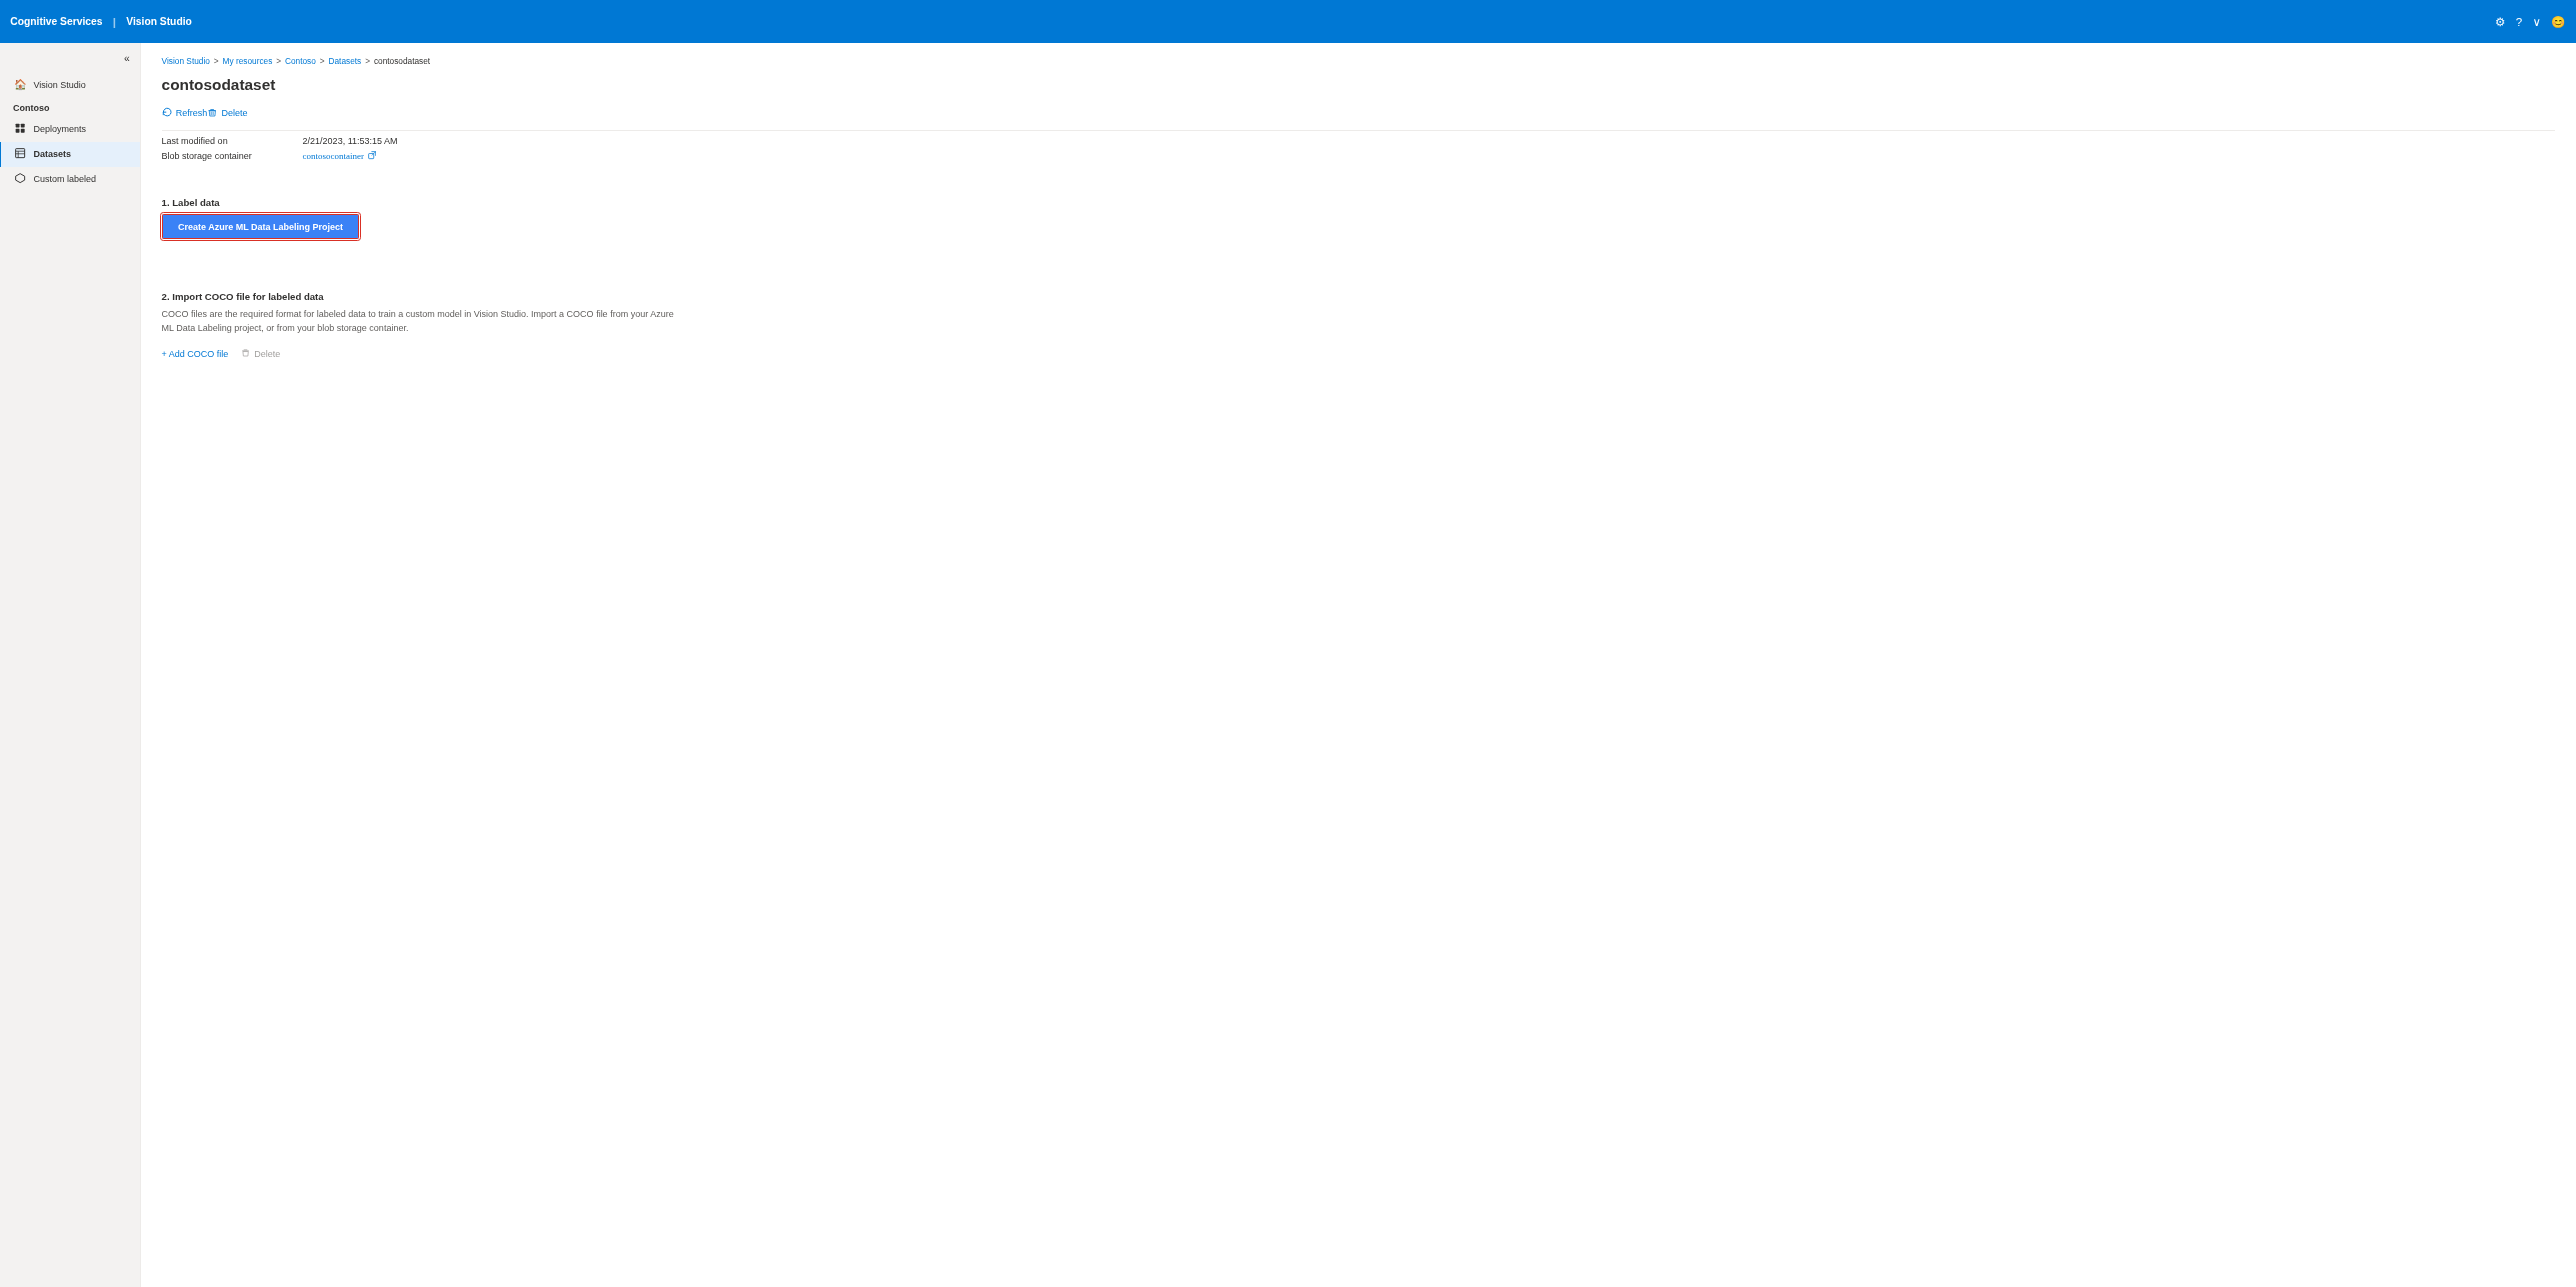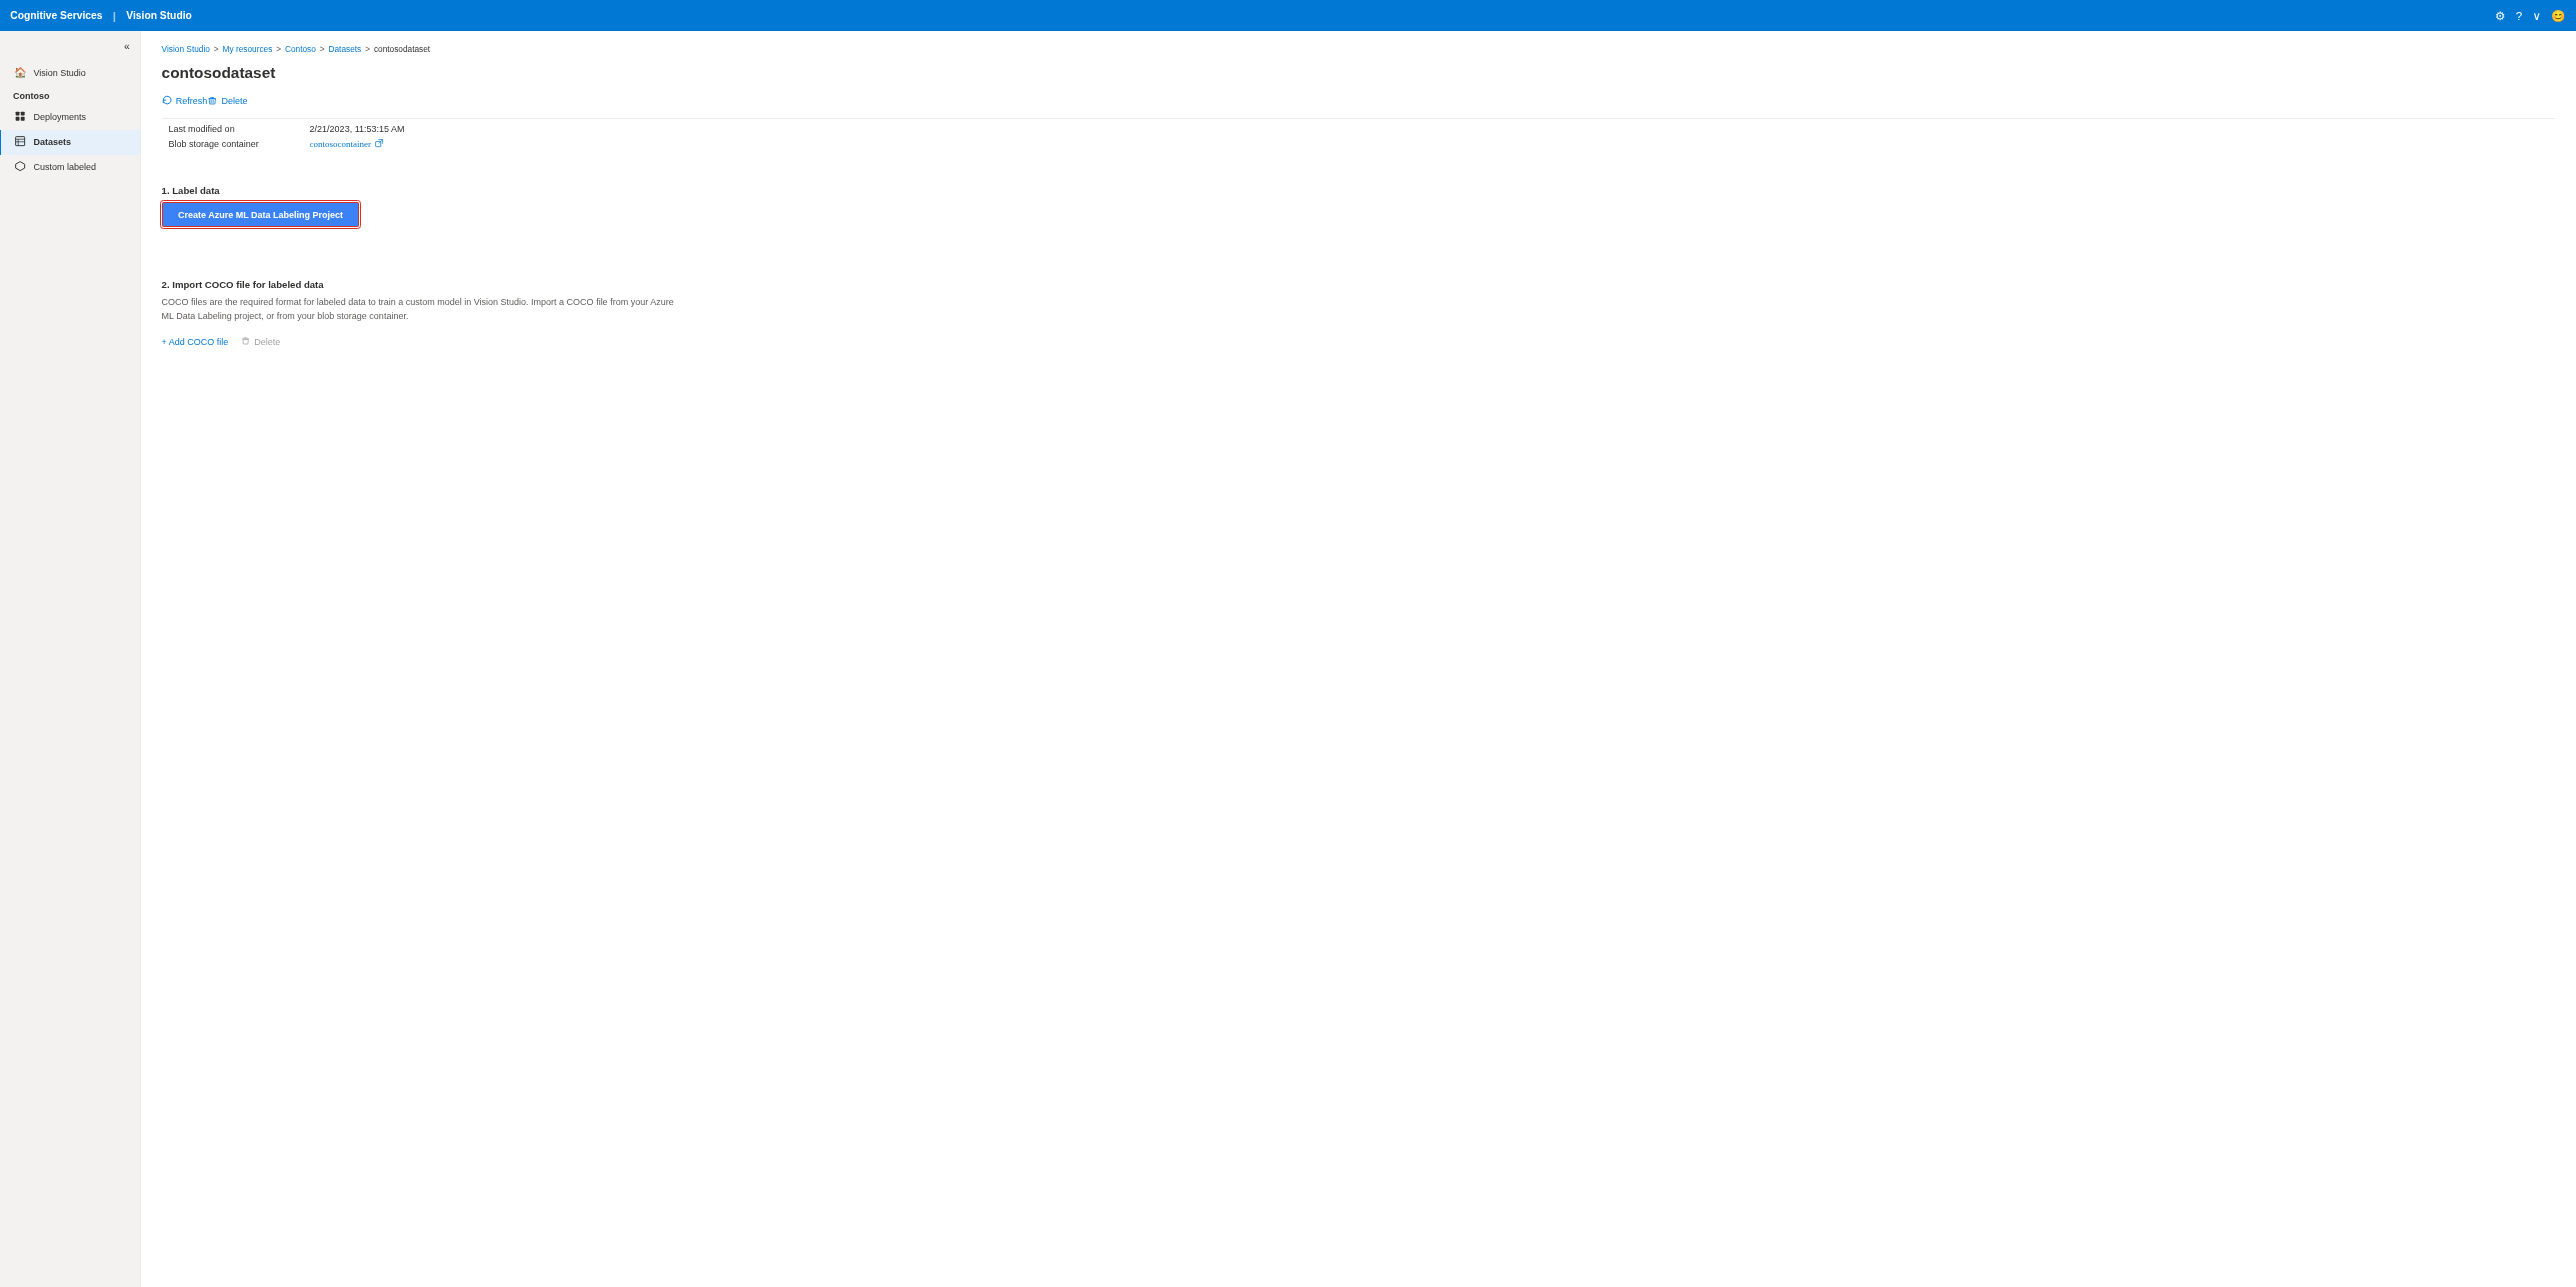--- a/index.html
+++ b/index.html
@@ -2,21 +2,21 @@
 <html style="font-size:10.3px"><head>
   <meta charset="utf-8">
   <style>
     * { box-sizing: border-box; margin: 0; padding: 0; }
     body { font-family: 'Segoe UI', Arial, sans-serif; font-size: 9px; color: #323130; background: #fff; }
 
     
     .topbar {
       background: #0078d4;
       color: #fff;
-      height: 31px;
+      height: 43px;
       display: flex;
       align-items: center;
       padding: 0 10.3px;
       justify-content: space-between;
     }
     .topbar-left {
       display: flex;
       align-items: center;
       gap: 6.4px;
       font-size: 10.3px;
@@ -149,21 +149,20 @@
     .toolbar-btn-icon { font-size: 10.3px; }
 
     
     .properties-table {
       margin-bottom: 15.4px;
     }
     .property-row {
       display: flex;
       gap: 0;
       margin-bottom: 2.6px;
-      margin-left: 7px;
     }
     .property-label {
       min-width: 141px;
       color: #323130;
       font-size: 9px;
       padding: 1.3px 0;
     }
     .property-value {
       color: #323130;
       font-size: 9px;

